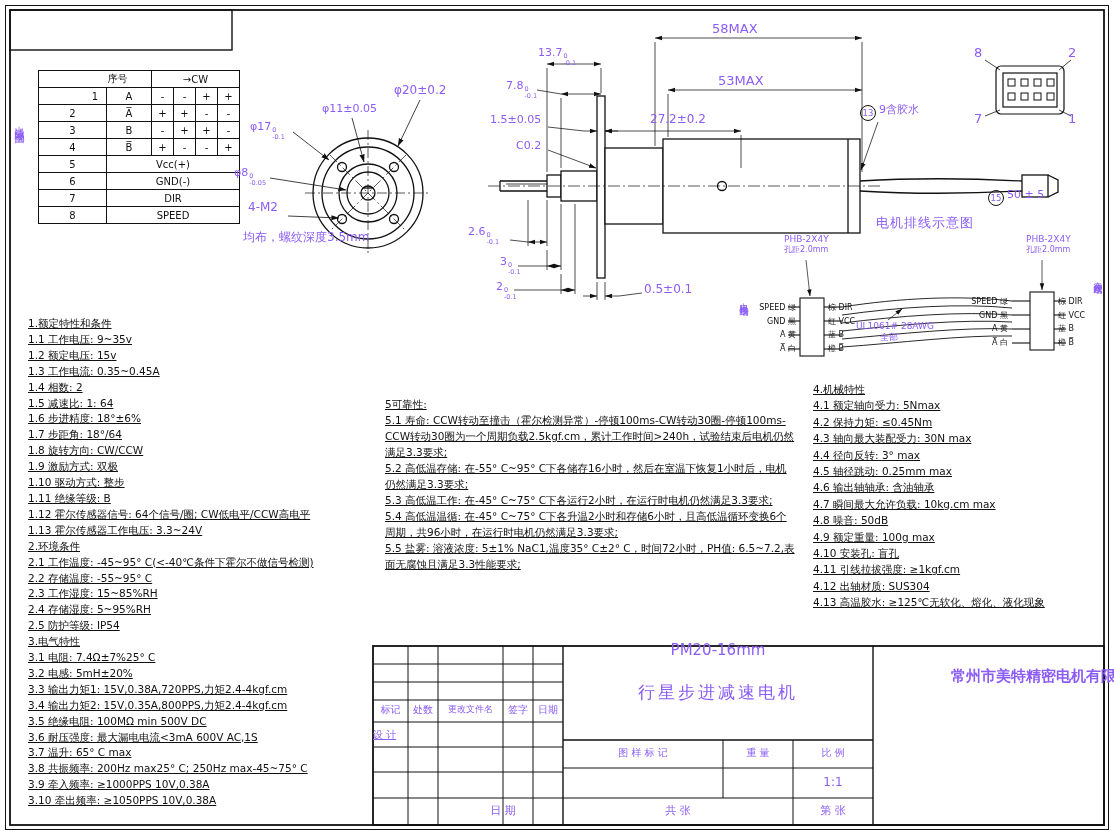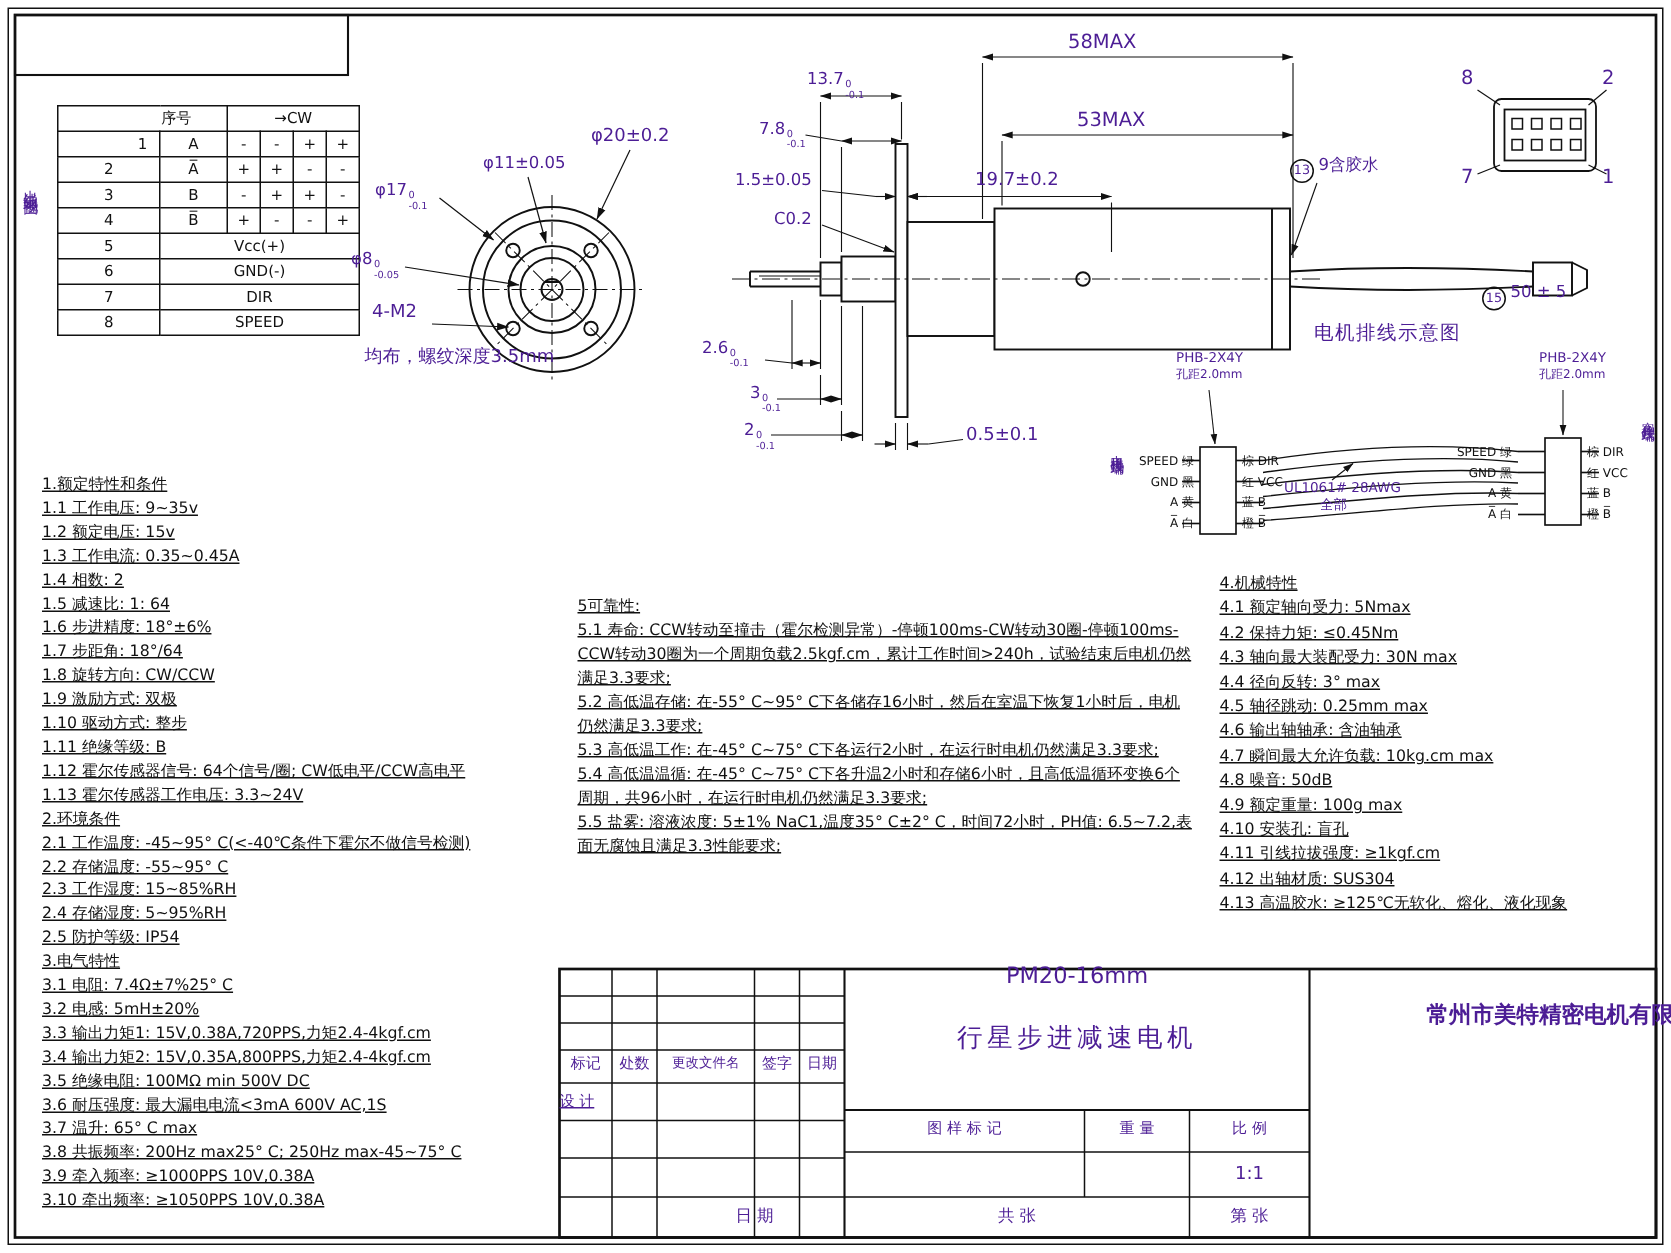--- a/index.html
+++ b/index.html
@@ -1,19 +1,19 @@
 <!DOCTYPE html>
 <html><head>
 <meta charset="utf-8">
 <style>
   html,body{margin:0;padding:0;background:#fff;}
   #sheet{position:relative;width:1114px;height:835px;background:#fff;
          font-family:"DejaVu Sans","Liberation Sans",sans-serif;color:#111;overflow:hidden;}
   svg{position:absolute;left:0;top:0;}
-  .t{position:absolute;white-space:nowrap;color:#4c1d95;font-size:11px;line-height:1.1;}
+  .t{position:absolute;white-space:nowrap;color:#8b5cf6;font-size:11px;line-height:1.1;}
   .c{text-align:center;}
   .tol{display:inline-flex;flex-direction:column;justify-content:center;vertical-align:-2px;
        margin-left:1px;font-size:6.5px;line-height:7px;}
   .tol i{font-style:normal;}
   .balloon{display:inline-block;width:14px;height:14px;border:1.2px solid #111;border-radius:50%;
            font-size:8.5px;line-height:14px;text-align:center;vertical-align:-3px;margin-right:3px;}
   .pin-table{position:absolute;left:38px;top:70px;border-collapse:collapse;font-size:10px;background:#fff;}
   .pin-table td{border:1px solid #111;text-align:center;padding:0 1px;height:16px;}
   .pin-table .w1{width:20px;padding-left:46px;}
   .pin-table .w2{width:42px;}
@@ -281,21 +281,21 @@
 <div class="t" style="left:718px;top:74px;font-size:13px;">53MAX</div>
 <div class="t" style="left:538px;top:47px;"><span>13.7</span><span class="tol">
         <i>0</i>
         <i>-0.1</i>
       </span></div>
 <div class="t" style="left:506px;top:80px;"><span>7.8</span><span class="tol">
         <i>0</i>
         <i>-0.1</i>
       </span></div>
 <div class="t" style="left:490px;top:114px;">1.5±0.05</div>
-<div class="t" style="left:650px;top:113px;font-size:12px;">19.7±0.2</div>
+<div class="t" style="left:650px;top:113px;font-size:12px;">27.2±0.2</div>
 <div class="t" style="left:516px;top:140px;">C0.2</div>
 <div class="t" style="left:860px;top:104px;"><span class="balloon">13</span><span>9含胶水</span></div>
 <div class="t" style="left:468px;top:226px;"><span>2.6</span><span class="tol">
         <i>0</i>
         <i>-0.1</i>
       </span></div>
 <div class="t" style="left:500px;top:256px;"><span>3</span><span class="tol">
         <i>0</i>
         <i>-0.1</i>
       </span></div>

